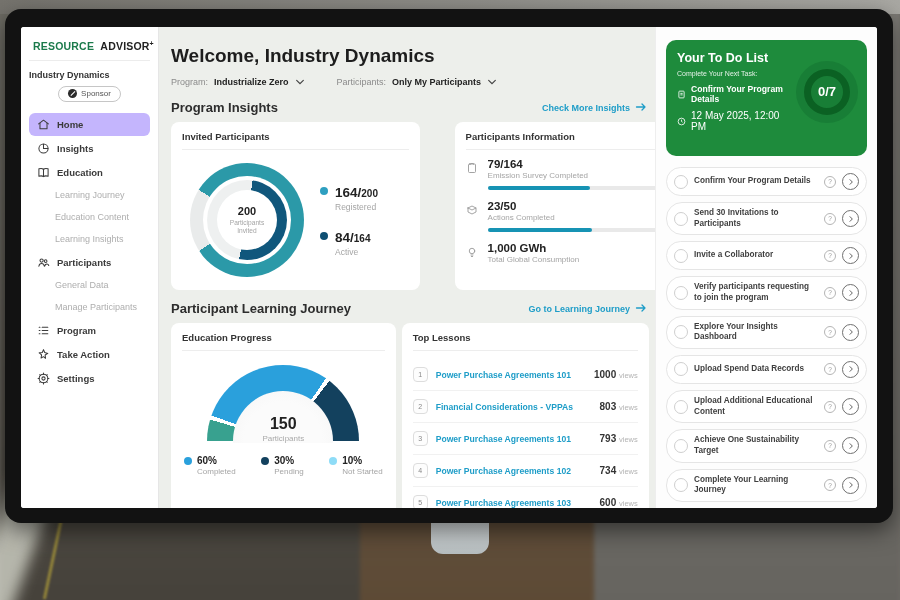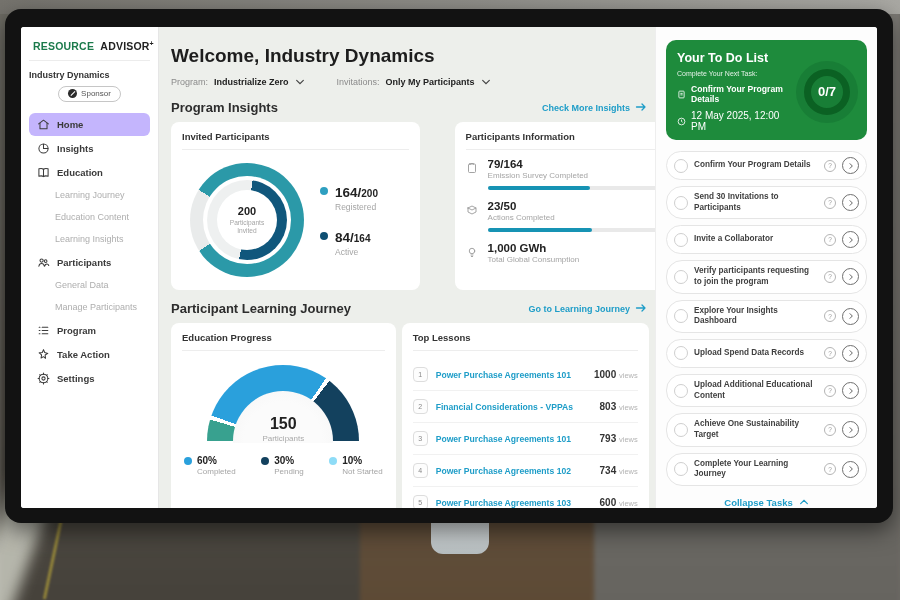--- a/index.html
+++ b/index.html
@@ -105,21 +105,21 @@
   .lesson:last-child{border-bottom:none;}
   .rank{width:13px;height:13px;border:1px solid #ddd;border-radius:4px;font-size:7px;color:#888;
     display:flex;align-items:center;justify-content:center;flex:none;background:#fdfdfd;}
   .ltitle{flex:1;font-size:8.6px;font-weight:bold;color:#1e9dc8;white-space:nowrap;
     overflow:hidden;text-overflow:ellipsis;cursor:pointer;}
   .lviews{font-size:10px;font-weight:bold;color:#333;white-space:nowrap;}
   .lviews span{font-size:7.5px;color:#b3b3b3;font-weight:normal;}
   
   .rightpanel{width:222px;flex:none;background:#fdfdfd;border-left:1px solid #eee;
     padding:13px 10px 0;box-sizing:border-box;display:flex;flex-direction:column;}
-  .todo-card{border-radius:10px;padding:11px 9px 8px 11px;color:#fff;display:flex;gap:4px;
+  .todo-card{border-radius:10px;padding:11px 9px 24px 11px;color:#fff;display:flex;gap:4px;
     margin-bottom:11px;}
   .todo-left{flex:1;min-width:0;}
   .todo-title{font-size:12.5px;font-weight:bold;margin-bottom:5px;}
   .todo-sub{font-size:7px;opacity:.88;margin-bottom:7px;}
   .todo-next{font-size:8.6px;font-weight:bold;display:flex;gap:5px;align-items:center;margin-bottom:6px;}
   .todo-time{font-size:10px;display:flex;gap:5px;align-items:center;}
   .wicon svg{width:9px;height:9px;display:block;}
   .todo-ring{width:62px;height:62px;border-radius:50%;background:#187e36;display:flex;
     align-items:center;justify-content:center;flex:none;align-self:center;}
   .todo-ring-inner{width:44px;height:44px;border-radius:50%;border:7px solid #0b6123;
@@ -255,21 +255,21 @@
           <div class="filter">
             <span>Program:</span>
             <b>Industrialize Zero</b>
             <span class="chev">
               <svg viewBox="0 0 24 16" fill="none" stroke="#444" stroke-width="2.8" stroke-linecap="round">
                 <path d="M4 4l8 8 8-8"></path>
               </svg>
             </span>
           </div>
           <div class="filter">
-            <span>Invitations:</span>
+            <span>Participants:</span>
             <b>Only My Participants</b>
             <span class="chev">
               <svg viewBox="0 0 24 16" fill="none" stroke="#444" stroke-width="2.8" stroke-linecap="round">
                 <path d="M4 4l8 8 8-8"></path>
               </svg>
             </span>
           </div>
         </div>
 
       <div class="sec-head">

